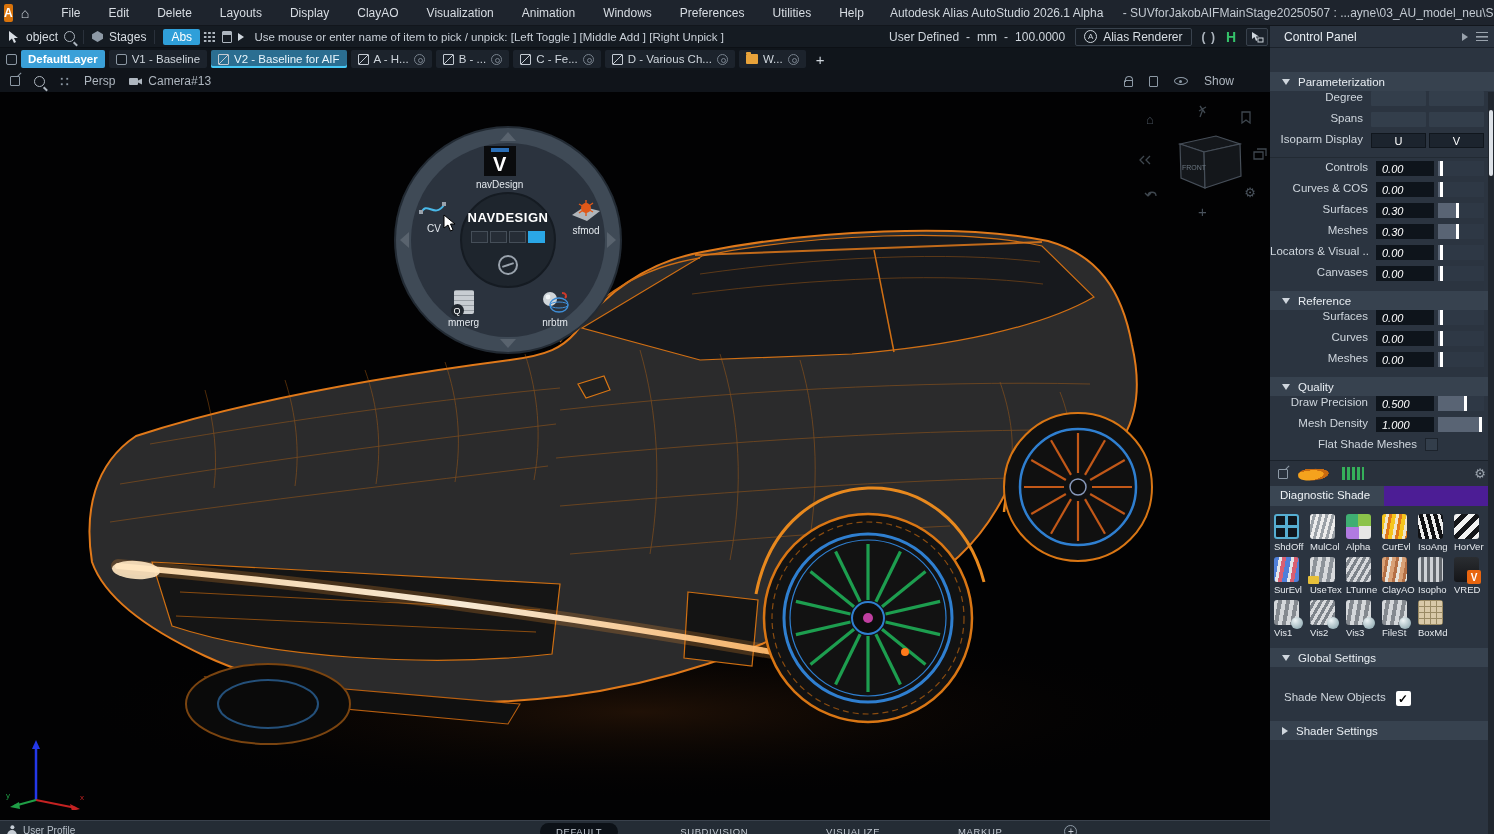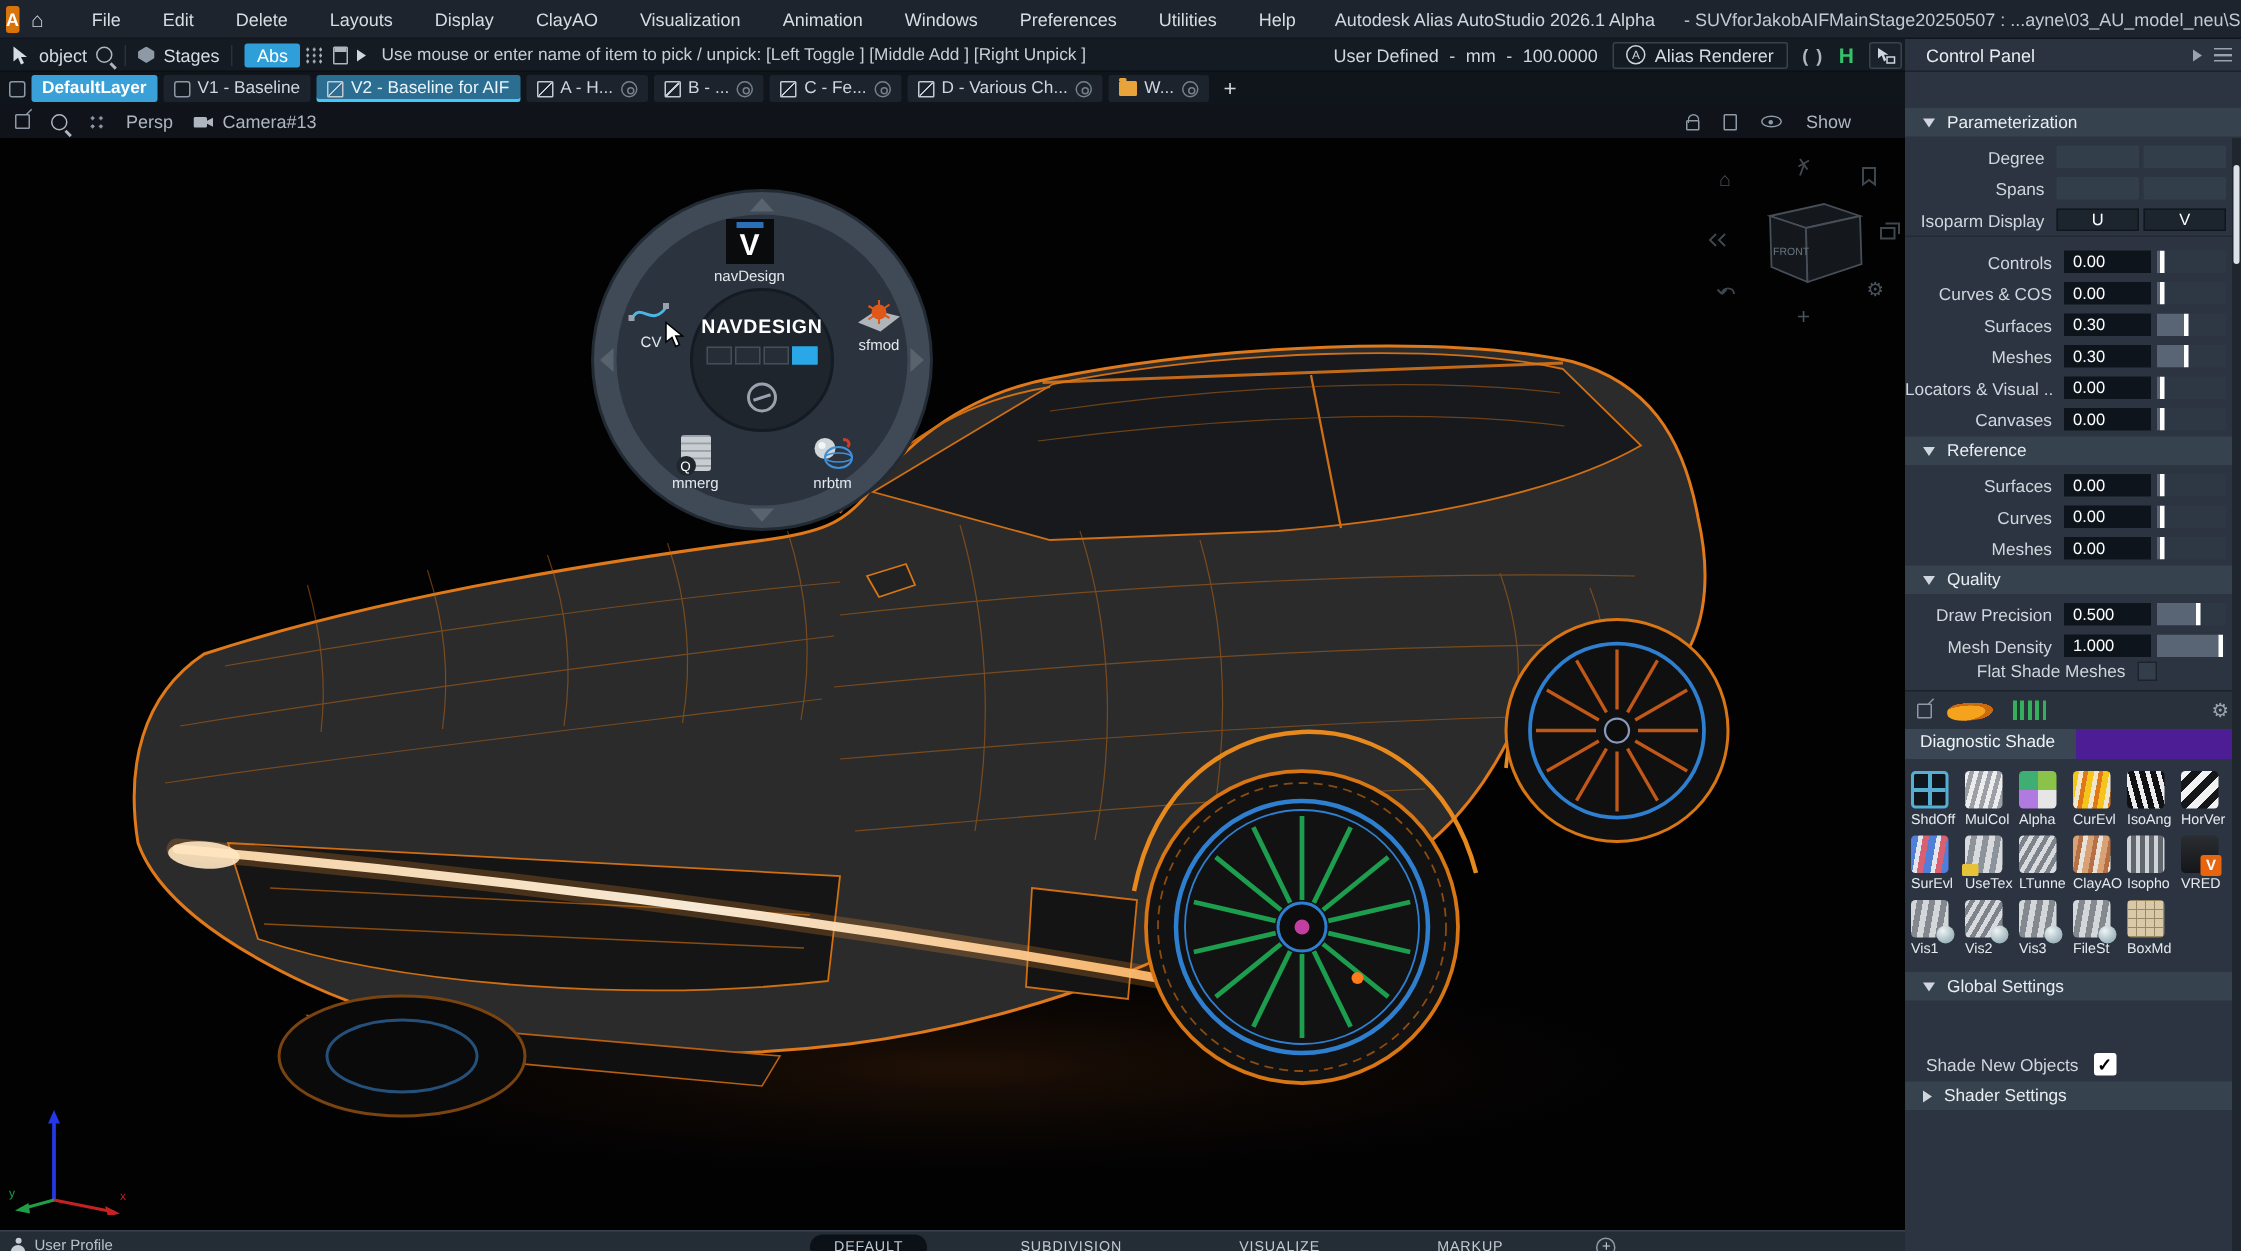--- a/index.html
+++ b/index.html
@@ -125,26 +125,26 @@
   .shelf .tab { font-size:9.5px; letter-spacing:.6px; color:#c3cad2; padding:3px 16px; }
   .shelf .tab.active { background:#0c1117; border-radius:9px; }
   .shelf .plus { width:13px; height:13px; border:1.2px solid #8d99a5; border-radius:50%; color:#c3cad2; font-size:10px; display:flex; align-items:center; justify-content:center; }
   .uprof { position:absolute; left:6px; top:3px; display:flex; align-items:center; gap:5px; color:#b8c0c9; font-size:10px; }
 
   
   .panel { position:absolute; left:1270px; top:48px; width:224px; height:786px; background:#2b3440; overflow:hidden; }
   .sechdr { height:19px; background:#37424f; display:flex; align-items:center; gap:8px; padding-left:12px; margin-top:4px; color:#e8edf2; font-size:11.5px; }
   .car-dn { width:0; height:0; border-left:4.5px solid transparent; border-right:4.5px solid transparent; border-top:6px solid #cfd6dd; }
   .car-rt { width:0; height:0; border-top:4.5px solid transparent; border-bottom:4.5px solid transparent; border-left:6px solid #cfd6dd; }
-  .prow { display:flex; align-items:flex-end; height:21px; padding-right:10px; }
+  .prow { display:flex; align-items:flex-start; height:21px; padding-right:10px; }
   .prow .lbl { flex:1; text-align:right; margin-right:8px; color:#cfd6dd; font-size:11.5px; white-space:nowrap; overflow:hidden; }
   .fld2 { display:flex; gap:3px; }
   .fld2 i { width:55px; height:15px; background:#333e4b; border-radius:1px; }
   .uvbtn { width:55px; height:15px; background:#1c242e; border:1px solid #10161d; color:#fff; font-size:11px; display:flex; align-items:center; justify-content:center; }
-  .val { width:58px; height:15px; background:#0e141b; color:#fff; font-size:11px; display:flex; align-items:center; padding-left:6px; margin-right:4px; }
+  .val { width:58px; height:15px; background:#0e141b; color:#fff; font-size:11px; display:flex; align-items:center; padding-left:6px; margin-right:4px;font-style:italic; }
   .slider { width:46px; height:15px; background:#2e3845; position:relative; overflow:hidden; }
   .slider .fill { position:absolute; left:0; top:0; bottom:0; background:#596474; }
   .slider .thumb { position:absolute; top:0; bottom:0; width:3px; background:#fff; }
   .divline { height:1px; background:#222a33; margin:3px 0; }
   .fscheck { width:13px; height:13px; background:#333e4b; border:1px solid #1c232c; }
   .checkbox { width:15px; height:15px; background:#fff; border-radius:2px; color:#000; font-size:12px; font-weight:bold; display:flex; align-items:center; justify-content:center; }
 
   
   .dshead { height:26px; background:#29313c; margin-top:6px; border-top:1px solid #1b222b; display:flex; align-items:center; padding:0 8px; gap:10px; }
   .swoosh { width:34px; height:13px; background:radial-gradient(ellipse at 30% 60%, #f5a21d 0 45%, #c96a10 46% 60%, transparent 61%); border-radius:50% 60% 40% 50%; transform:rotate(-8deg); }

